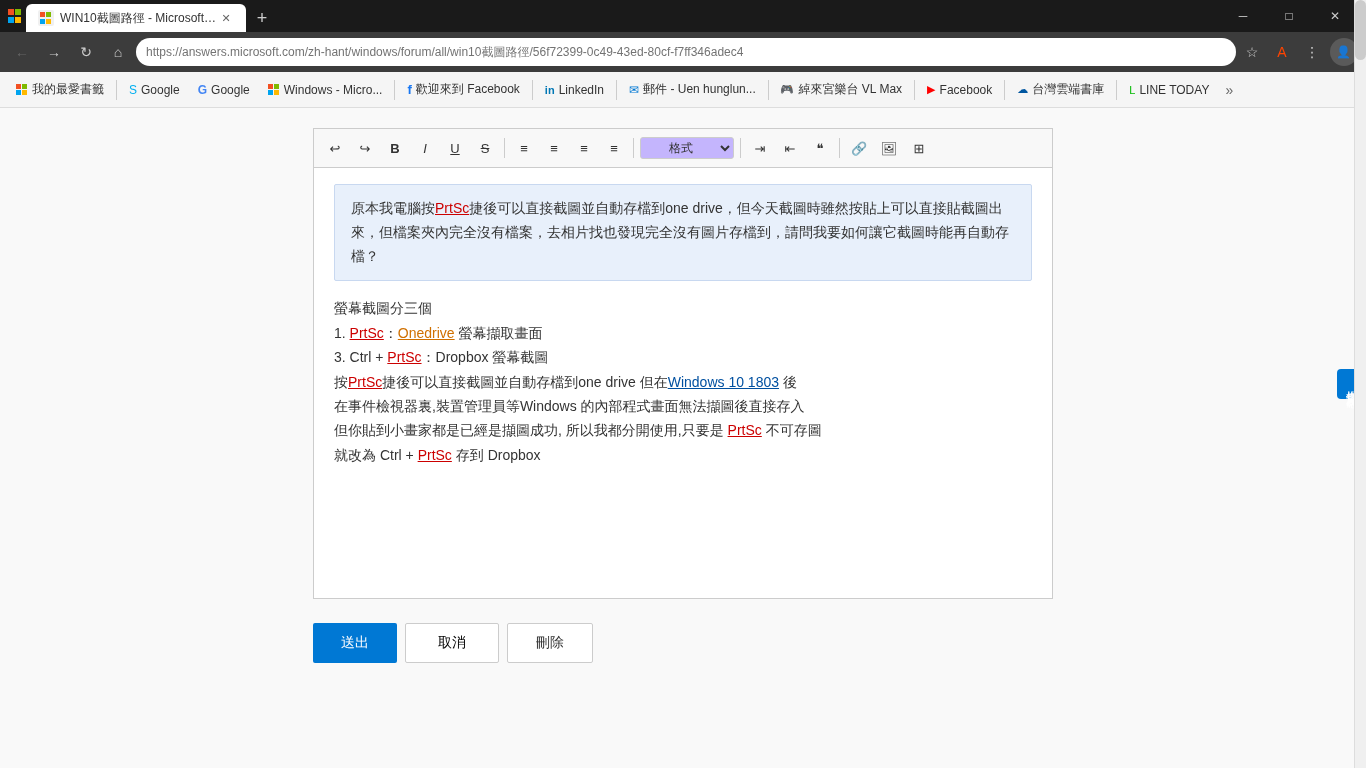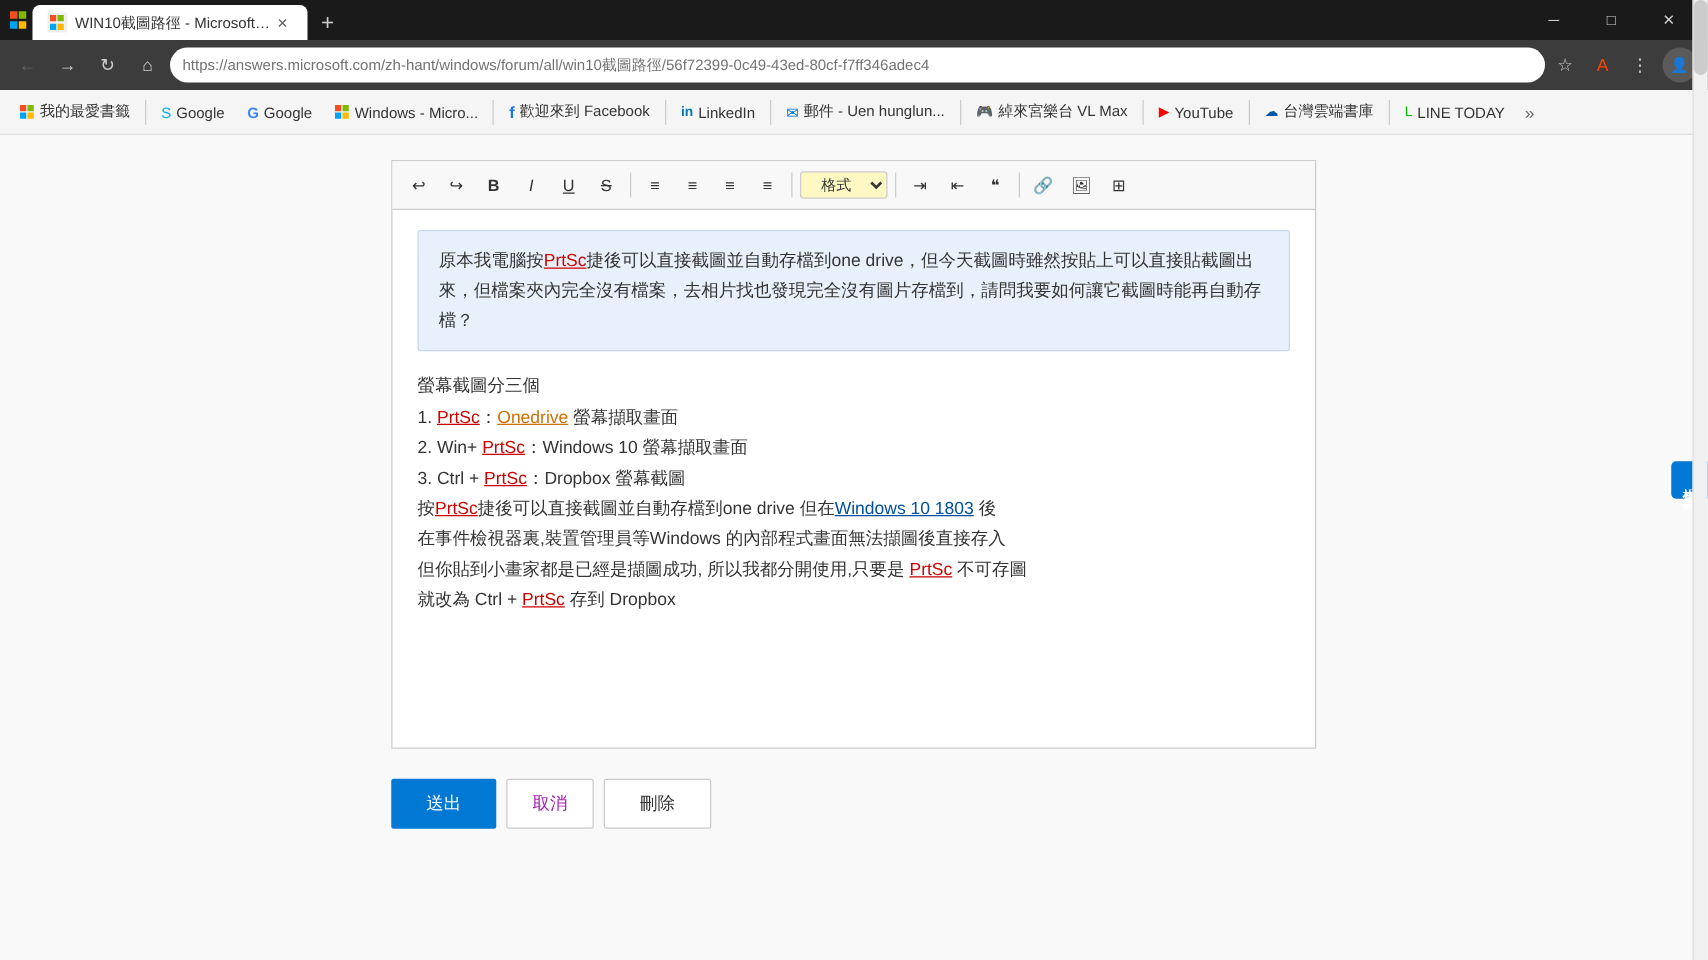--- a/index.html
+++ b/index.html
@@ -72,22 +72,22 @@
       display: flex; align-items: center; padding: 6px 8px; border-bottom: 1px solid #ccc;
       gap: 4px; flex-wrap: wrap; background: #f8f8f8;
     }
     .toolbar-btn {
       width: 26px; height: 26px; display: flex; align-items: center; justify-content: center;
       border: 1px solid transparent; border-radius: 3px; cursor: pointer; font-size: 13px; color: #333;
       background: none;
     }
     .toolbar-sep { width: 1px; height: 20px; background: #ccc; margin: 0 2px; }
     .toolbar-format {
-      padding: 2px 12px; font-size: 12px; border: 1px solid #ccc; border-radius: 3px;
-      background: #fef9c3; cursor: pointer; color: #333;
+      padding: 2px 24px; font-size: 12px; border: 1px solid #ccc; border-radius: 3px;
+      background: #c4b5fd; cursor: pointer; color: #333;
     }
     .editor-body {
       min-height: 430px; padding: 16px 20px; outline: none; font-size: 14px; line-height: 1.6; color: #333;
       position: relative;
     }
     .quoted-block {
       background: #e8f0fb; border: 1px solid #c8d8f0; padding: 12px 16px;
       margin-bottom: 16px; border-radius: 2px; font-size: 14px; line-height: 1.7;
     }
     .link-red { color: #c00; text-decoration: underline; }
@@ -106,21 +106,21 @@
 
     
     .bottom-buttons {
       display: flex; gap: 8px; margin-top: 24px; width: 740px;
     }
     .btn-submit {
       padding: 10px 28px; background: #0078d4; color: #fff; border: none;
       border-radius: 2px; font-size: 14px; cursor: pointer;
     }
     .btn-cancel {
-      padding: 10px 20px; background: #fff; color: #a21caf; border: 1px solid #ccc;
+      padding: 10px 32px; background: #fff; color: #000000; border: 1px solid #ccc;
       border-radius: 2px; font-size: 14px; cursor: pointer;
     }
     .btn-delete {
       padding: 10px 28px; background: #fff; color: #333; border: 1px solid #ccc;
       border-radius: 2px; font-size: 14px; cursor: pointer;
     }
 
     
     .scrollbar-right {
       position: fixed; right: 0; top: 0; bottom: 0; width: 12px;
@@ -229,21 +229,21 @@
     <span>郵件 - Uen hunglun...</span>
   </div>
   <div class="bm-sep"></div>
   <div class="bm-item">
     <span style="font-size:11px;">🎮</span>
     <span>綽來宮樂台 VL Max</span>
   </div>
   <div class="bm-sep"></div>
   <div class="bm-item">
     <span style="color:#ff0000;font-size:11px;">▶</span>
-    <span>YouTube</span>
+    <span>Facebook</span>
   </div>
   <div class="bm-sep"></div>
   <div class="bm-item">
     <span style="color:#0056a0;font-size:11px;">☁</span>
     <span>台灣雲端書庫</span>
   </div>
   <div class="bm-sep"></div>
   <div class="bm-item">
     <span style="color:#00b900;font-size:11px;">L</span>
     <span>LINE TODAY</span>
@@ -288,23 +288,20 @@
       </div>
 
       <div>
         <div class="content-line">
           <span>螢幕截圖分三個</span>
         </div>
         <div class="content-line">
           <span>1. </span><span class="link-red">PrtSc</span><span>：</span><span class="link-orange">Onedrive</span><span> 螢幕擷取畫面</span>
         </div>
         <div class="content-line">
-          <span>2. Win+ </span><span class="link-red">PrtSc</span><span>：Windows 10 螢幕擷取畫面</span>
-        </div>
-        <div class="content-line">
           <span>3. Ctrl + </span><span class="link-red">PrtSc</span><span>：Dropbox 螢幕截圖</span>
         </div>
         <div class="content-line">
           <span>按</span><span class="link-red">PrtSc</span><span>捷後可以直接截圖並自動存檔到one drive 但在</span><span class="link-blue windows-blue">Windows 10 1803</span><span> 後</span>
         </div>
         <div class="content-line">
           <span>在事件檢視器裏,裝置管理員等Windows 的內部程式畫面無法擷圖後直接存入</span>
         </div>
         <div class="content-line">
           <span>但你貼到小畫家都是已經是擷圖成功, 所以我都分開使用,只要是 </span><span class="link-red">PrtSc</span><span> 不可存圖</span>

